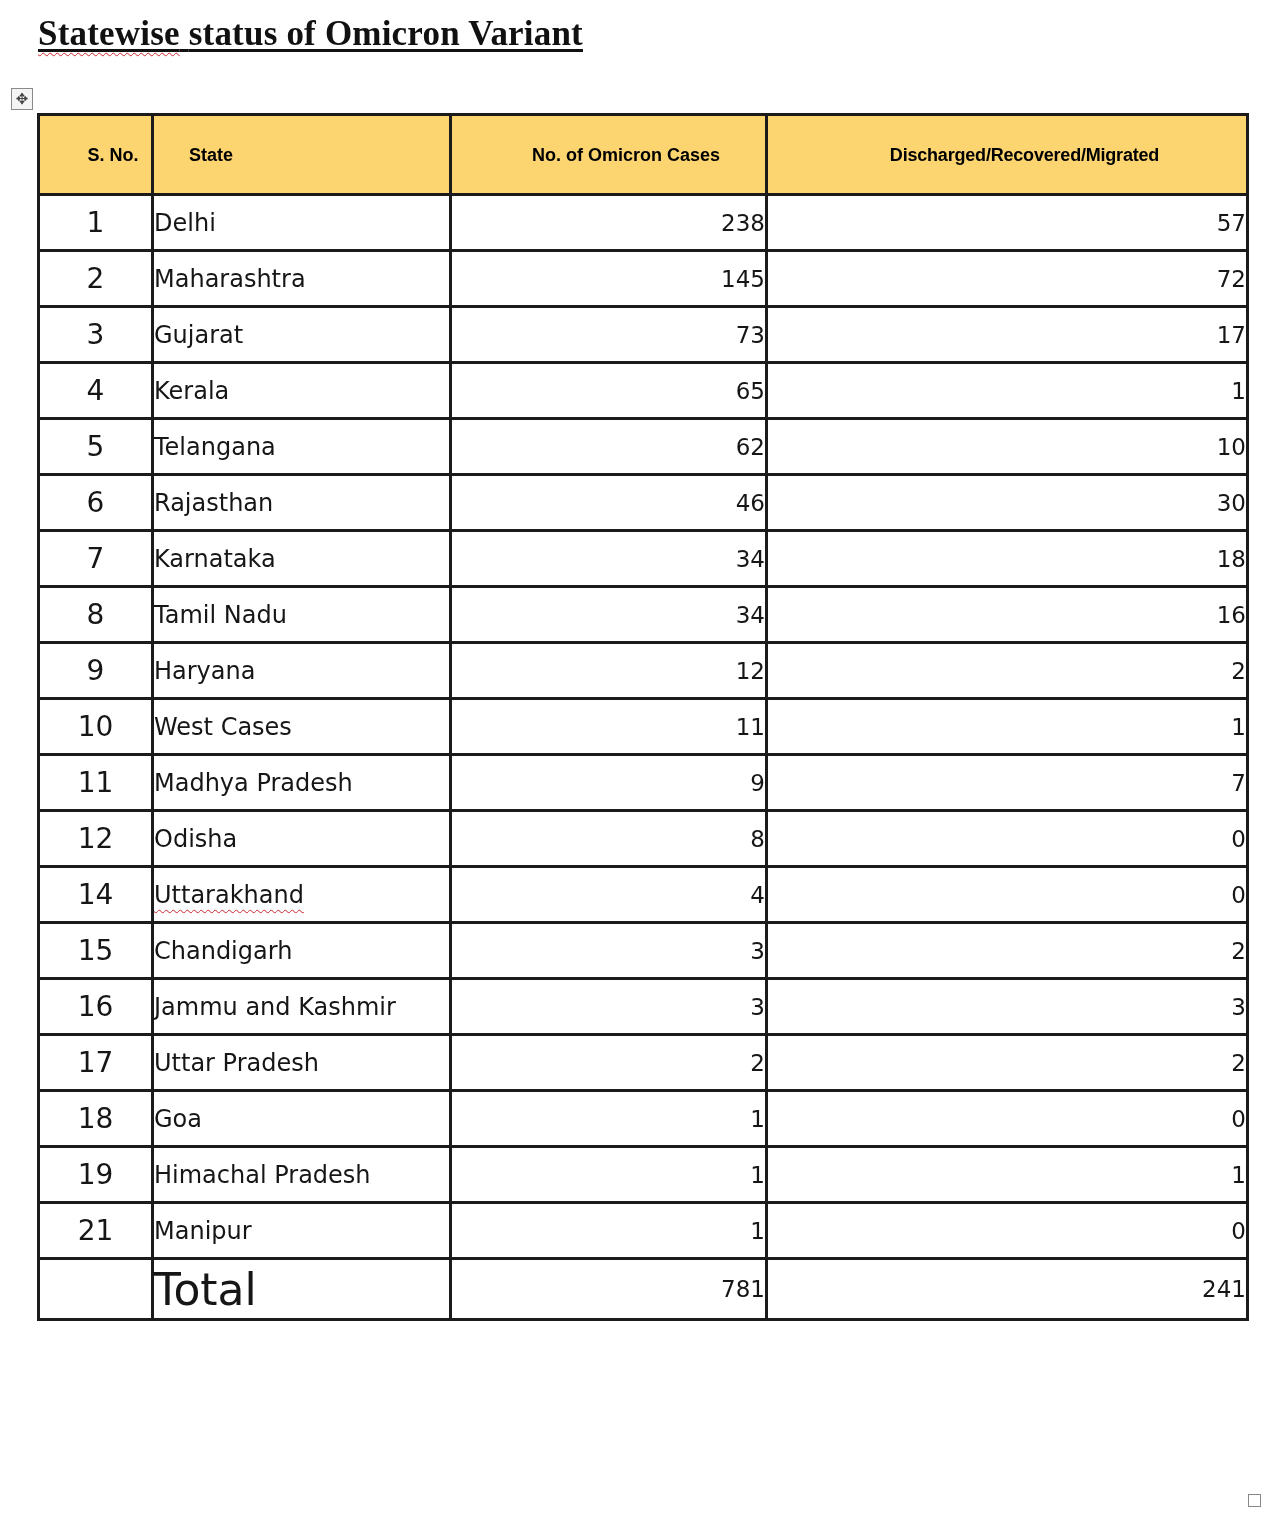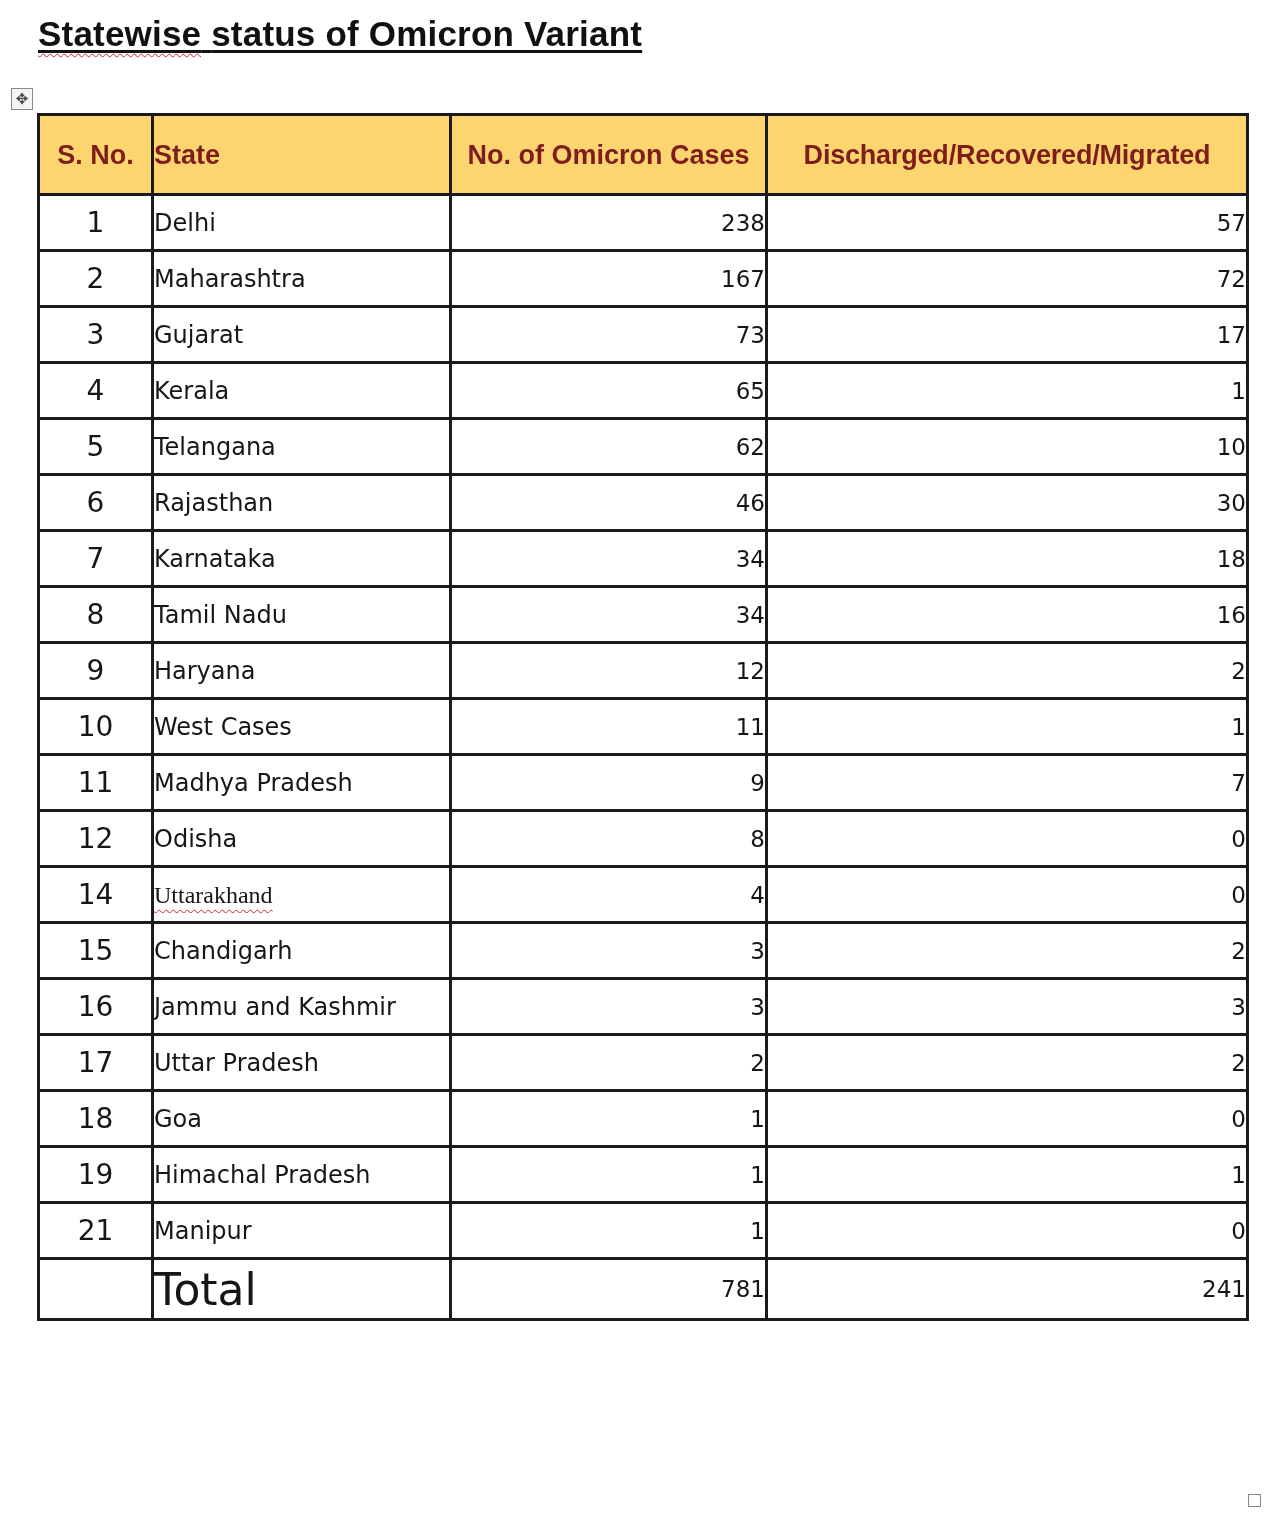--- a/index.html
+++ b/index.html
@@ -1,19 +1,19 @@
 <!DOCTYPE html>
 <html><head>
 <meta charset="utf-8">
 <style>
   html, body { margin: 0; padding: 0; background: #ffffff; }
   body { width: 1280px; height: 1539px; position: relative; overflow: hidden; }
   .title {
     position: absolute; left: 38px; top: 14px;
-    font-family: Liberation Sans, sans-serif;
+    font-family: Liberation Serif, serif;
     font-weight: bold; font-size: 35px; color: #111;
     text-decoration: underline; text-decoration-thickness: 3px; text-underline-offset: 4px;
     letter-spacing: 0.2px;
   }
   .title .sq {
     text-decoration: underline wavy #d0262e; text-decoration-thickness: 1px; text-underline-offset: 7px;
   }
   .move-handle {
     position: absolute; left: 11px; top: 88px; width: 22px; height: 22px;
     border: 1px solid #8a8a8a; background: #f4f4f4; box-sizing: border-box;
@@ -25,31 +25,31 @@
     border: 1px solid #888; background: #fff; box-sizing: border-box;
   }
   table.grid {
     position: absolute; left: 37px; top: 113px;
     border-collapse: collapse; table-layout: fixed; width: 1209px;
   }
   table.grid td, table.grid th { border: 3px solid #1b1b1b; padding: 0; }
   table.grid th {
     background: #fcd571; height: 77px;
     font-family: "Liberation Sans", "DejaVu Sans", sans-serif; font-weight: bold;
-    font-size: 27px; color: #7f1d1d; line-height: 40px;
+    font-size: 18px; color: #000000; line-height: 40px; padding-left: 35px;
   }
   th.h-sno { text-align: center; }
   th.h-state { text-align: left; padding-left: 16px; margin-left: 41px; }
   th.h-cases { text-align: center; }
   th.h-disch { text-align: center; font-size: 27px; letter-spacing: -0.2px; }
   table.grid td { height: 53px; font-family: "DejaVu Sans", sans-serif; color: #161616; }
   td.sno { text-align: center; font-family: "Liberation Sans", sans-serif; font-size: 28px; }
   td.state { text-align: left; padding-left: 11px; font-size: 24px; margin-left: 37px; }
   td.num { text-align: right; padding-right: 6px; font-size: 23px; }
-  td.state .sq { text-decoration: underline wavy #d0262e; text-decoration-thickness: 1px; text-underline-offset: 6px; font-family: Liberation Serif, serif; }
+  td.state .sq { text-decoration: underline wavy #d0262e; text-decoration-thickness: 1px; text-underline-offset: 6px; }
   tr.total-row td { height: 58px; }
   td.total-label { font-family: "Liberation Sans", sans-serif; font-size: 44px; padding-left: 16px; }
 </style>
 </head>
 <body>
 
 <div class="title"><span class="sq">Statewise</span> <span id="title-rest">status of Omicron Variant</span></div>
 
 <div class="move-handle">✥</div>
 
@@ -71,21 +71,21 @@
   <tbody id="tbody">
       <tr>
         <td class="sno">1</td>
         <td class="state">Delhi</td>
         <td class="num">238</td>
         <td class="num">57</td>
       </tr>
       <tr>
         <td class="sno">2</td>
         <td class="state">Maharashtra</td>
-        <td class="num">167</td>
+        <td class="num">145</td>
         <td class="num">72</td>
       </tr>
       <tr>
         <td class="sno">3</td>
         <td class="state">Gujarat</td>
         <td class="num">73</td>
         <td class="num">17</td>
       </tr>
       <tr>
         <td class="sno">4</td>

